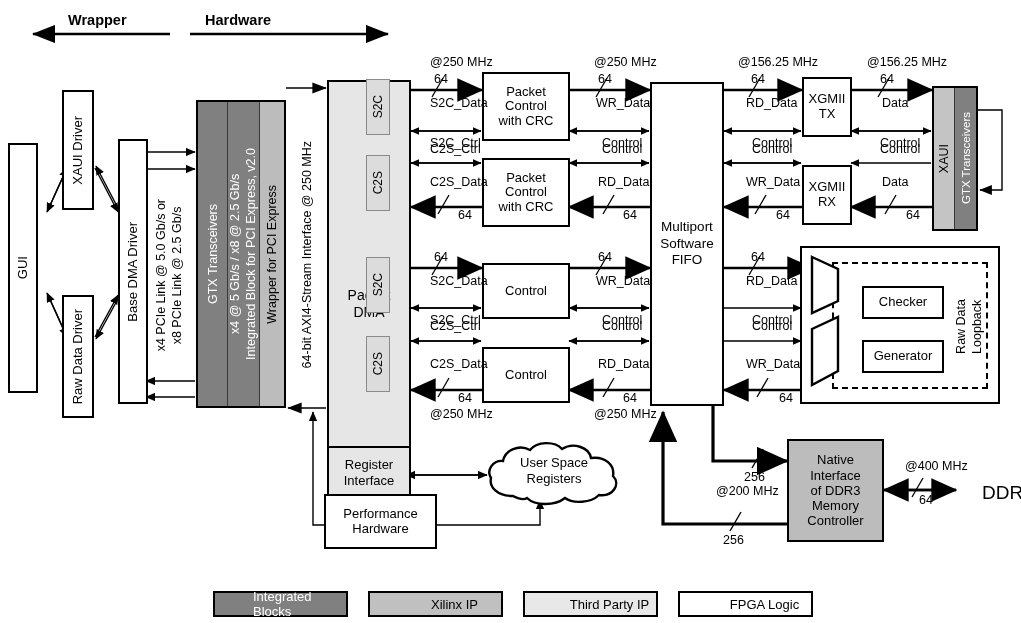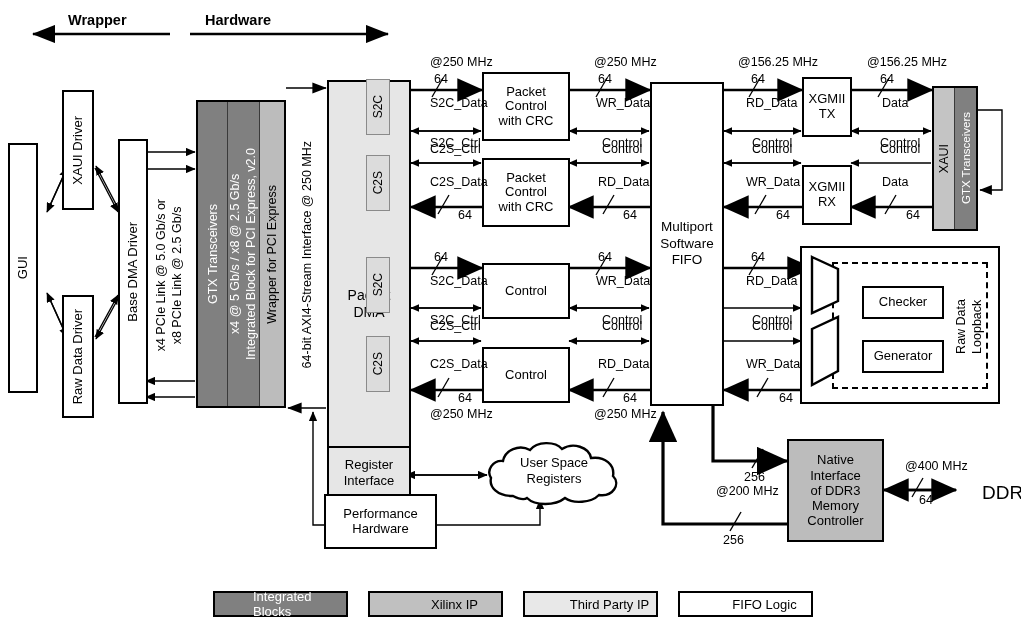--- a/index.html
+++ b/index.html
@@ -401,16 +401,16 @@
   <div class="legend" style="left:213px;top:591px;width:135px;height:26px;background:#808080;color:#fff;">
     <span>Integrated Blocks</span>
   </div>
   <div class="legend" style="left:368px;top:591px;width:135px;height:26px;background:#c0c0c0;color:#000;">
     <span>Xilinx IP</span>
   </div>
   <div class="legend" style="left:523px;top:591px;width:135px;height:26px;background:#e8e8e8;color:#000;">
     <span>Third Party IP</span>
   </div>
   <div class="legend" style="left:678px;top:591px;width:135px;height:26px;background:#ffffff;color:#000;">
-    <span>FIFO Logic</span>
+    <span>FPGA Logic</span>
   </div>
 
 </div>
 
 </body></html>

